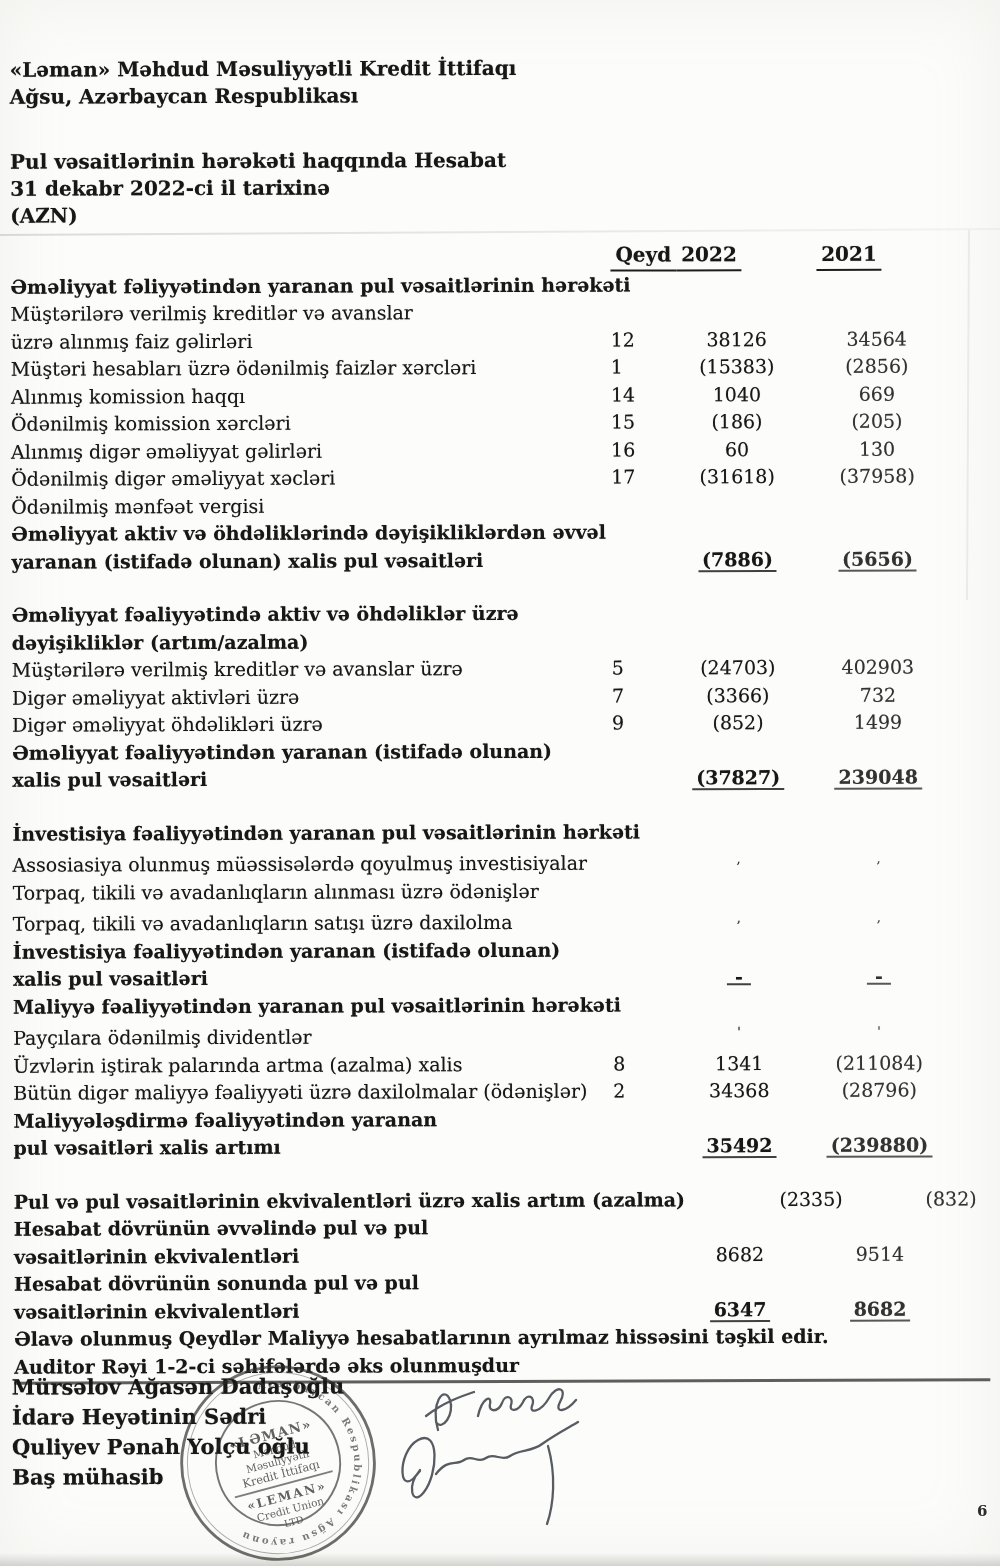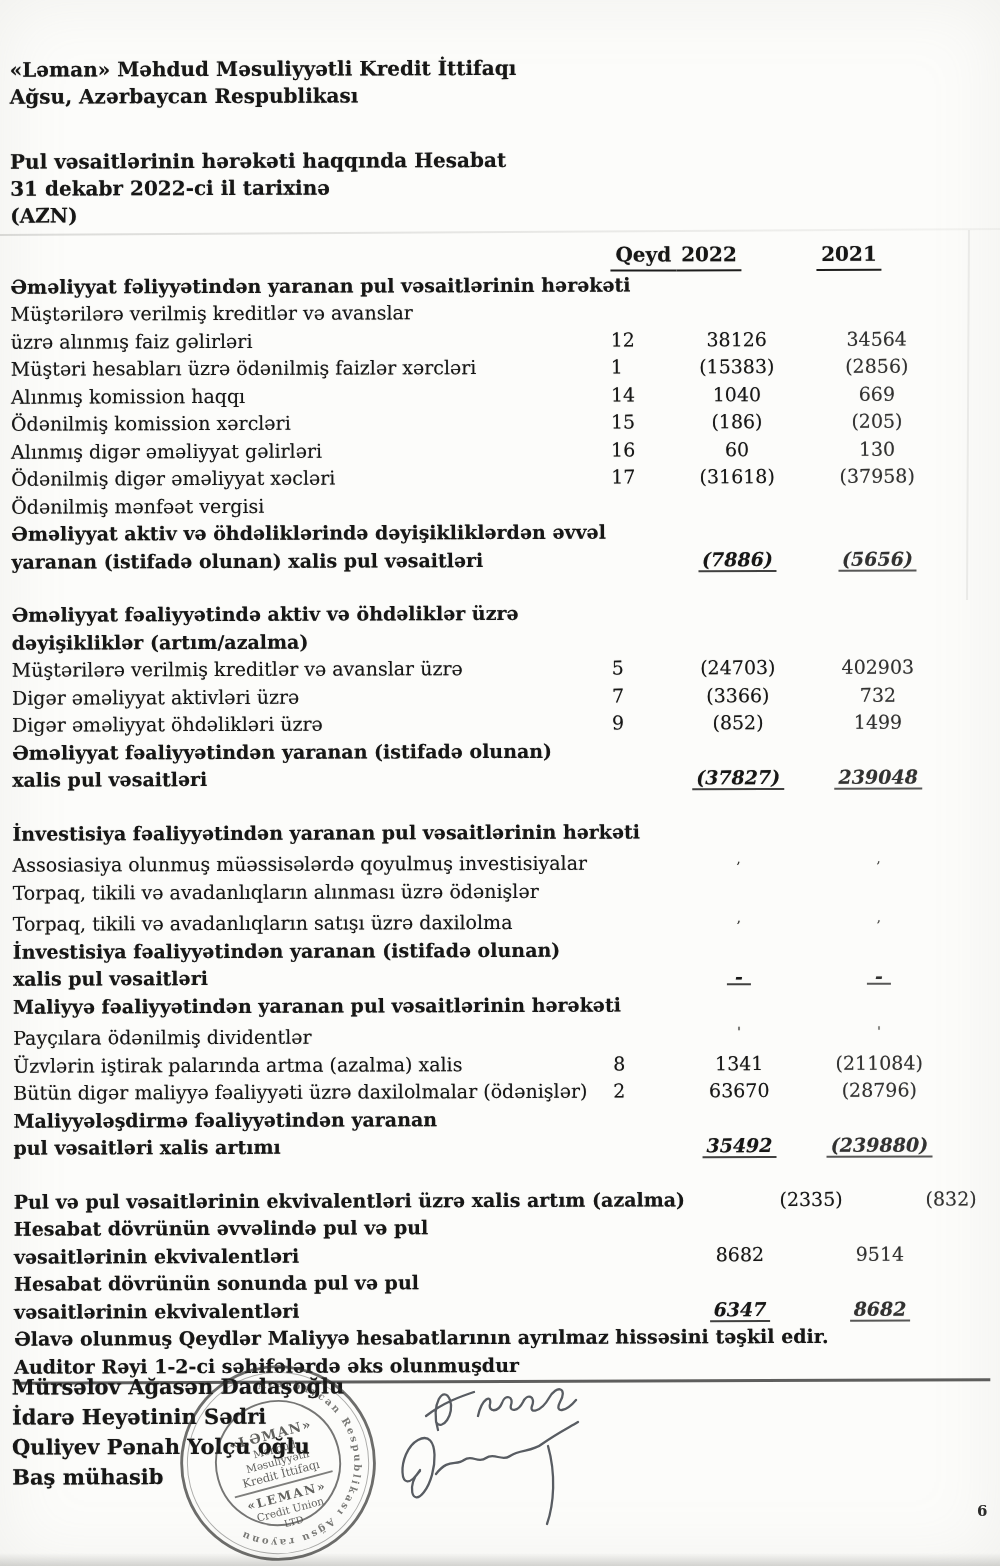--- a/index.html
+++ b/index.html
@@ -23,21 +23,21 @@
   .thead .hcell{display:inline-block;border-bottom:2.5px solid #1d1d1c;padding:0 5px;
     text-shadow:0 0 .8px rgba(25,25,25,.5);}
   .row{display:flex;align-items:baseline;line-height:27.5px;min-height:27.5px;font-size:19px;}
   .row .c-label{flex:0 0 600px;white-space:nowrap;overflow:visible;
     text-shadow:0 0 .7px rgba(30,30,28,.5);}
   .row .c-q{flex:0 0 56px;text-align:left;text-shadow:0 0 .7px rgba(30,30,28,.5);}
   .row .c-v{flex:0 0 140px;text-align:center;text-shadow:0 0 .7px rgba(30,30,28,.5);}
   .row.bold .c-label{font-weight:bold;}
   .row .c-v .val,.row .c-q{font-size:19px;}
   .row.gap{margin-top:26px;}
-  .row.u .c-v .val{border-bottom:2.5px solid rgba(32,32,30,.85);padding:0 4px;font-weight:bold;font-style:italic;}
+  .row.u .c-v .val{border-bottom:2.5px solid rgba(32,32,30,.85);padding:0 4px;font-weight:bold;}
   .row.tick .c-v .val{font-size:13px;vertical-align:6px;color:#33332f;}
   .row.dashrow .c-v .val{display:inline-block;min-width:16px;font-weight:bold;line-height:14px;}
   .row.rule{border-bottom:3px solid rgba(42,42,40,.75);padding-bottom:1px;}
   .c-v.y2021{opacity:.88;}
   .footer-block{position:absolute;left:12px;top:1372px;transform:rotate(-0.2deg);}
   .footer-line{font-weight:bold;font-size:21px;line-height:30px;white-space:nowrap;
     text-shadow:0 0 .9px rgba(25,25,25,.55);}
   .stamp{position:absolute;left:163px;top:1360px;opacity:.85;}
   .signatures{position:absolute;left:360px;top:1352px;}
   .page-number{position:absolute;left:977px;top:1502px;font-size:15px;font-weight:bold;color:#2c2c2a;}
@@ -236,21 +236,21 @@
           </div>
           <div class="row">
             <span class="c-label">Üzvlərin iştirak palarında artma (azalma) xalis</span>
             <span class="c-q">8</span>
             <span class="c-v y2022"><span class="val">1341</span></span>
             <span class="c-v y2021"><span class="val">(211084)</span></span>
           </div>
           <div class="row">
             <span class="c-label">Bütün digər maliyyə fəaliyyəti üzrə daxilolmalar (ödənişlər)</span>
             <span class="c-q">2</span>
-            <span class="c-v y2022"><span class="val">63670</span></span>
+            <span class="c-v y2022"><span class="val">34368</span></span>
             <span class="c-v y2021"><span class="val">(28796)</span></span>
           </div>
           <div class="row bold">
             <span class="c-label">Maliyyələşdirmə fəaliyyətindən yaranan</span>
             <span class="c-q"></span>
             <span class="c-v y2022"></span>
             <span class="c-v y2021"></span>
           </div>
           <div class="row bold u">
             <span class="c-label">pul vəsaitləri  xalis artımı</span>

